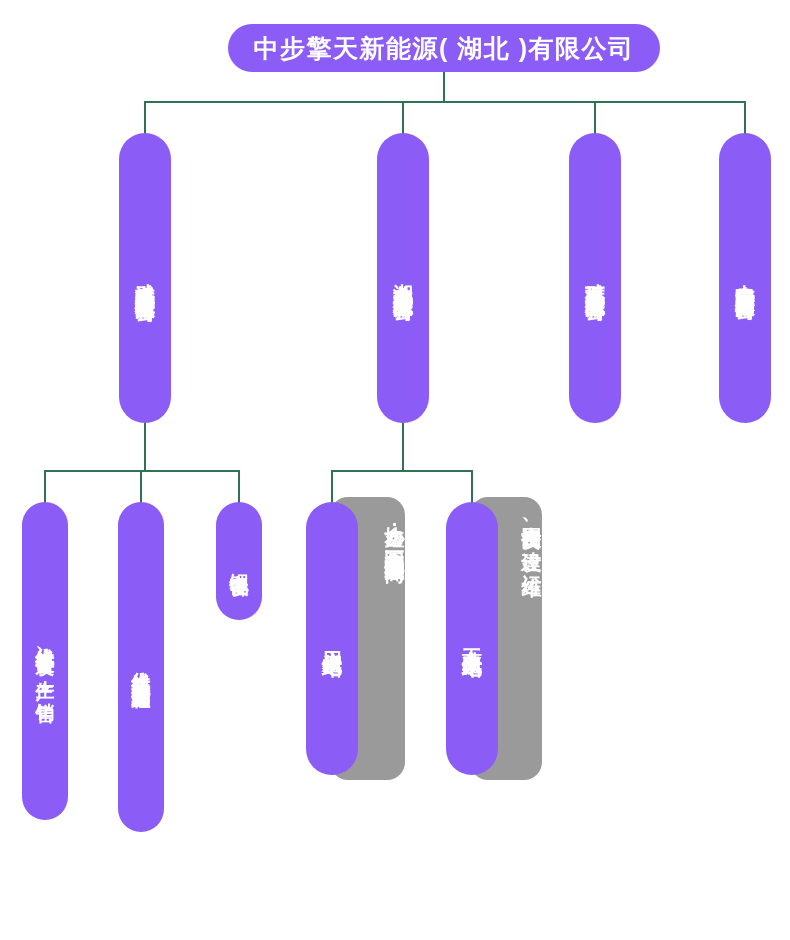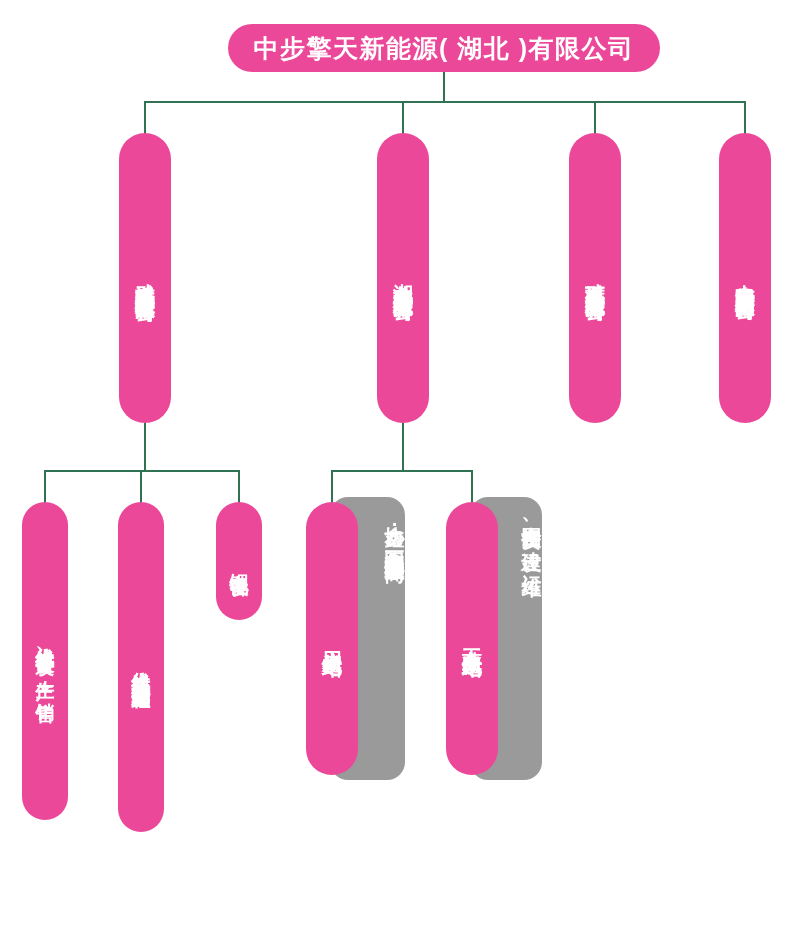--- a/index.html
+++ b/index.html
@@ -21,21 +21,21 @@
     position:absolute;
     box-sizing:border-box;
     display:flex;
     align-items:center;
     justify-content:center;
     color:#ffffff;
     border-radius:999px;
     letter-spacing:1px;
     line-height:1.06;
   }
-  .node.green{background:#ec4899;text-align:center;}
+  .node.green{background:#8b5cf6;text-align:center;}
   .node.gray{background:#9a9a9a;}
 
   
   .vtext{
     writing-mode:vertical-rl;
     text-orientation:upright;
     white-space:nowrap;
     font-weight:bold;
     letter-spacing:1.5px;
   }

